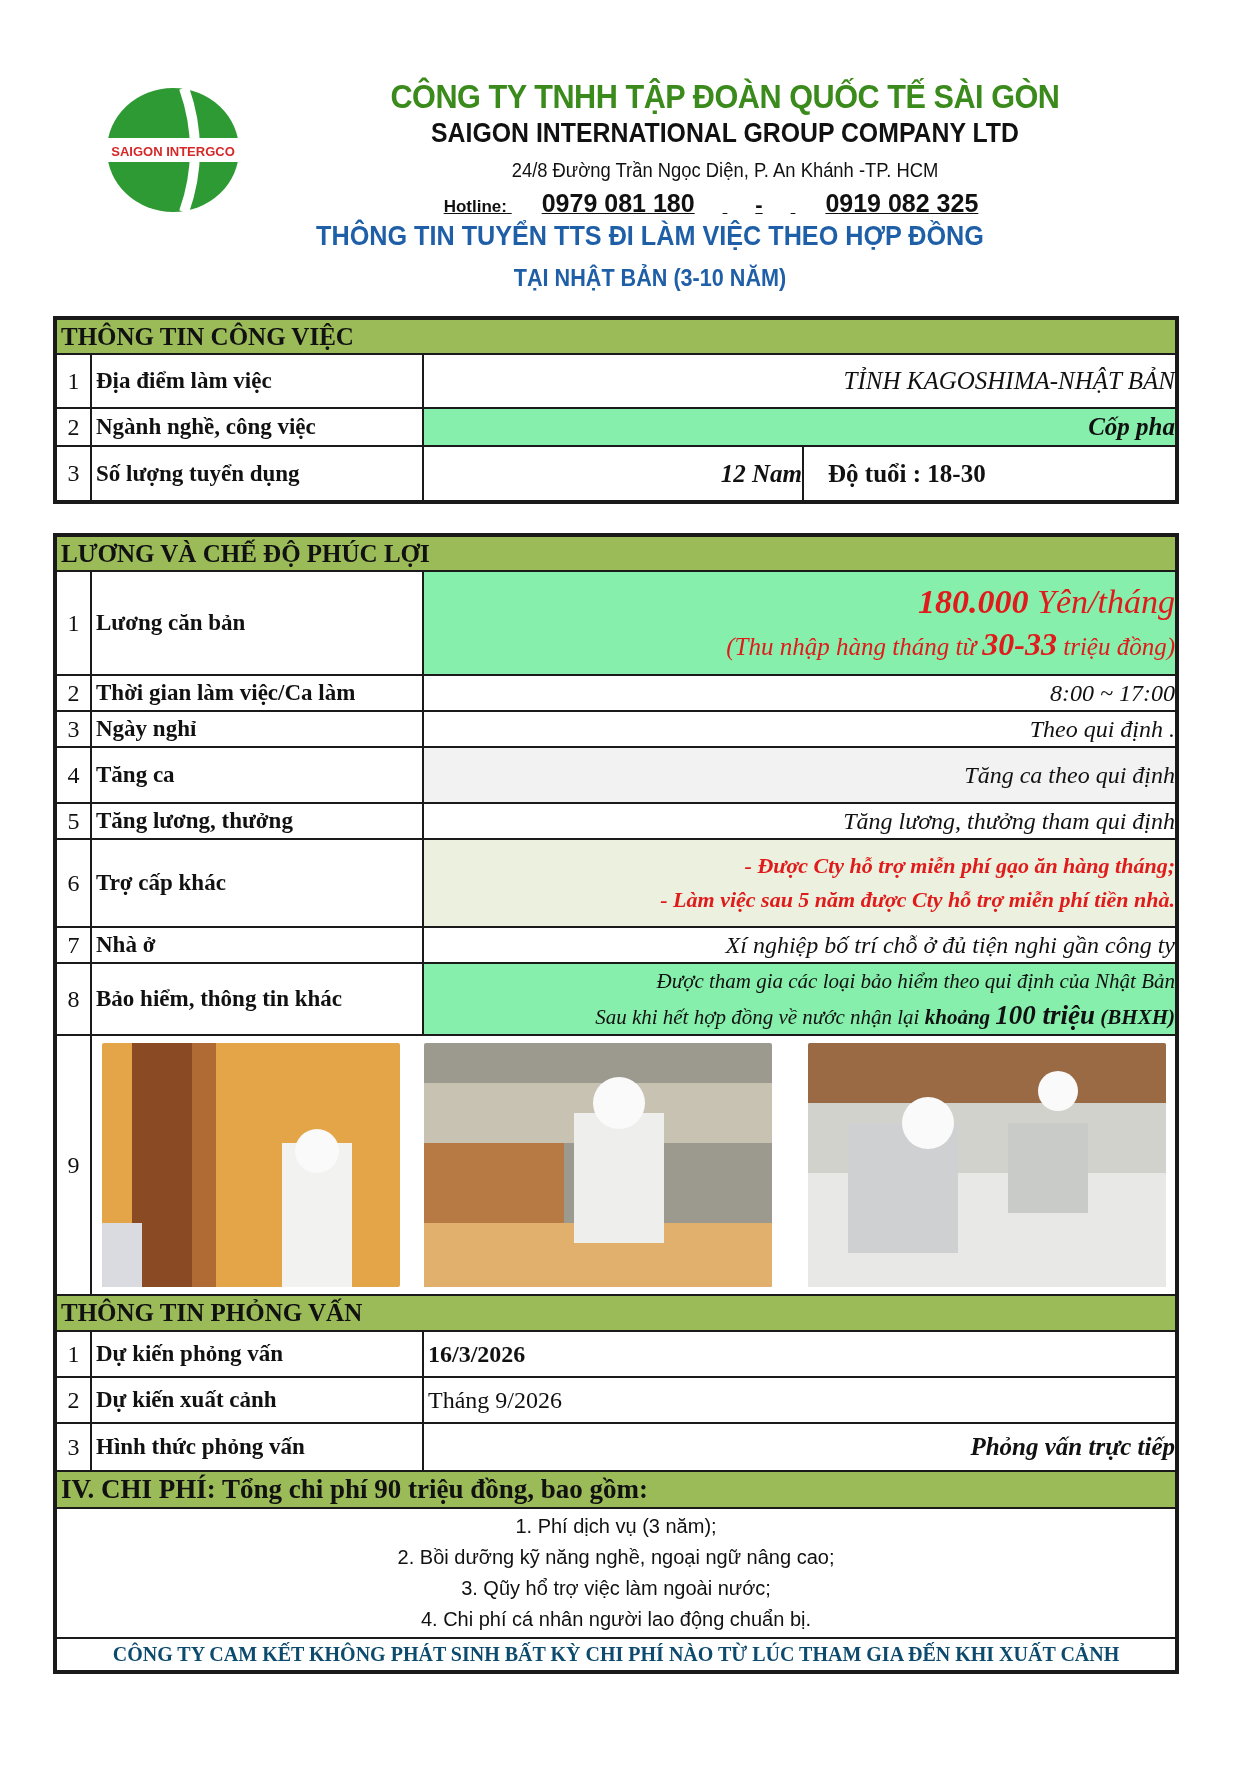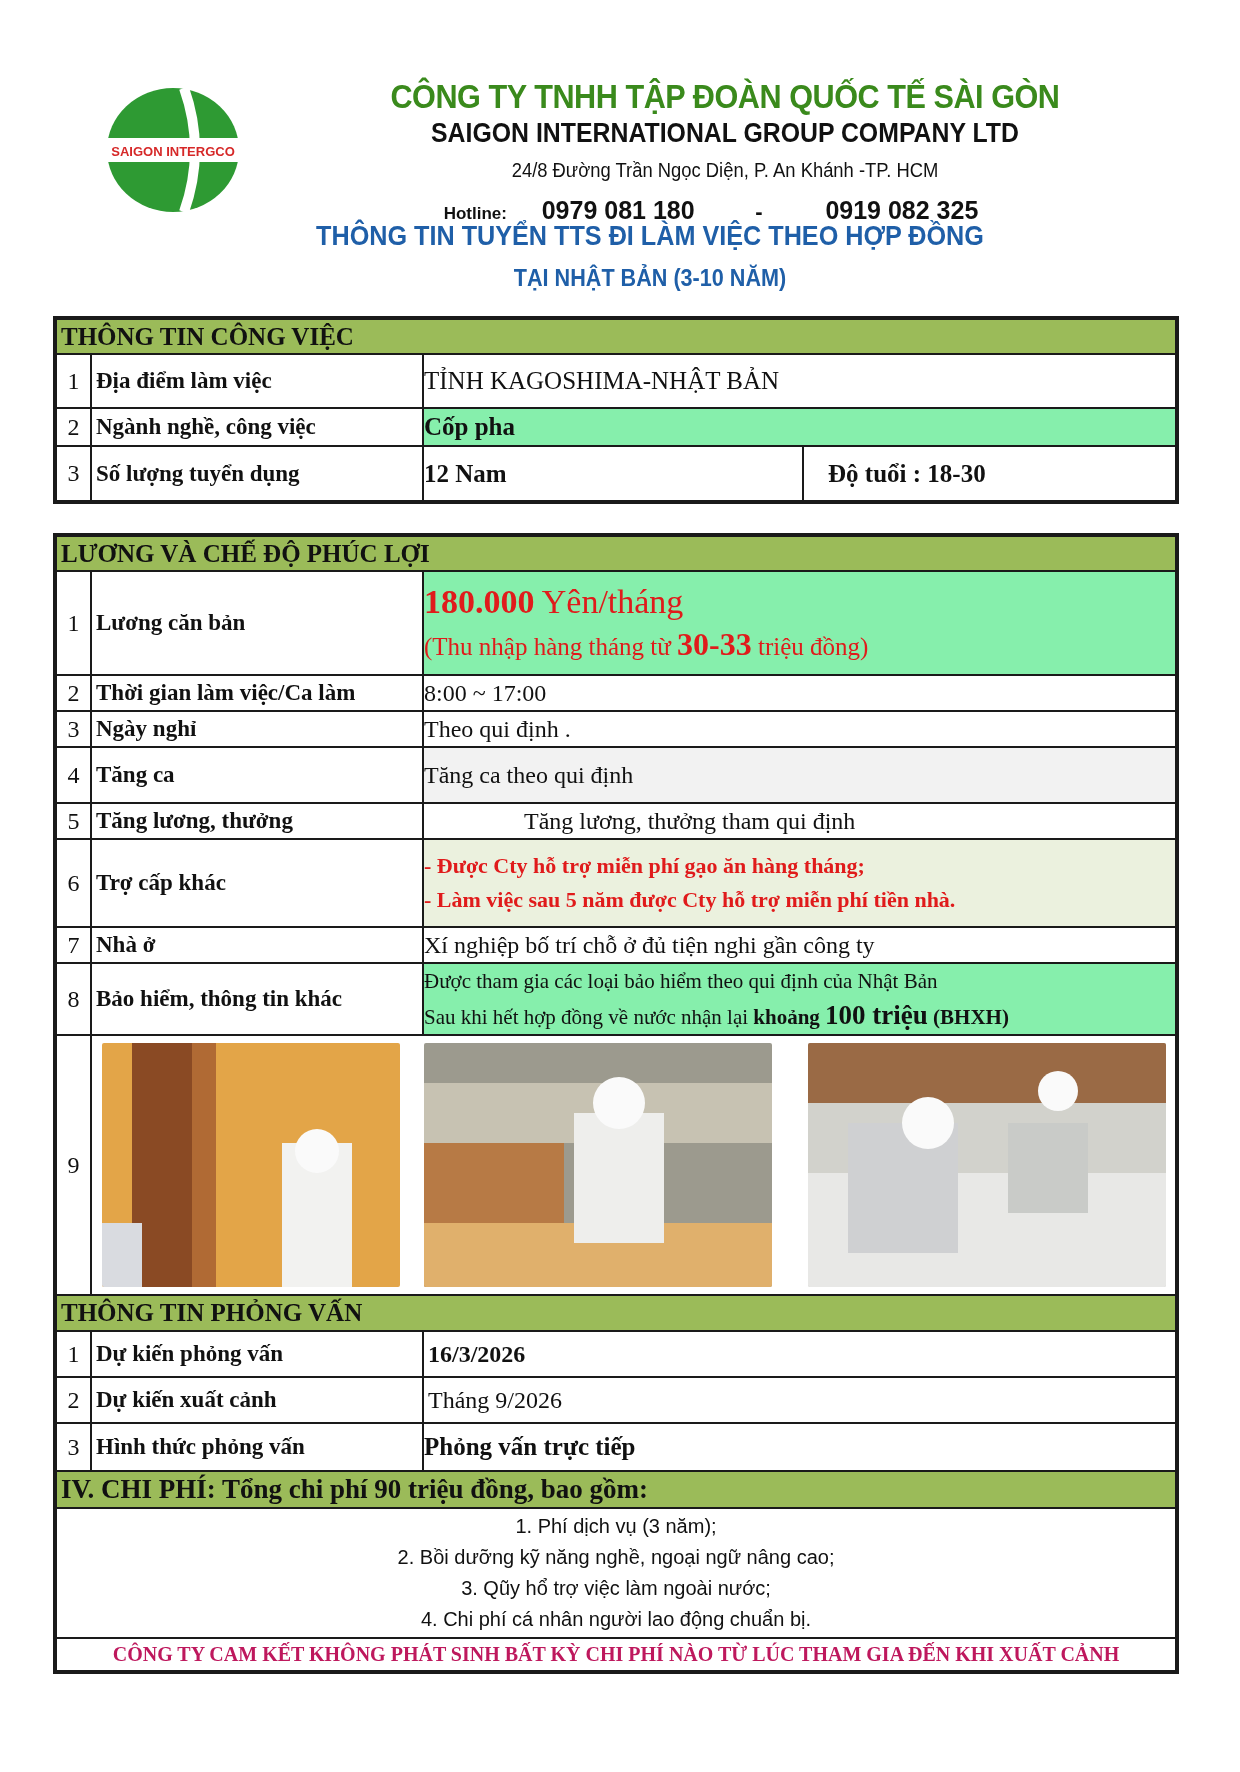--- a/index.html
+++ b/index.html
@@ -3,41 +3,41 @@
 <meta charset="utf-8">
 <style>
   * { box-sizing: border-box; margin: 0; padding: 0; }
   body { width: 1240px; height: 1772px; background: #fff; position: relative; font-family: "Liberation Serif", serif; color: #111; overflow: hidden; }
   .header { position: absolute; left: 0; top: 0; width: 1240px; height: 310px; }
   .logo { position: absolute; left: 104px; top: 86px; width: 138px; height: 128px; }
   .hdr-text { position: absolute; left: 250px; top: 76px; width: 950px; text-align: center; font-family: "Liberation Sans", sans-serif; }
   .co-vn { color: #3a8a1c; font-size: 34px; font-weight: bold; letter-spacing: -0.5px; line-height: 40px; transform: scaleX(0.9); }
   .co-en { color: #111; font-size: 27px; font-weight: bold; line-height: 34px; transform: scaleX(0.92); }
   .addr { font-size: 20px; line-height: 36px; margin-top: 2px; transform: scaleX(0.92); }
-  .hotline { font-size: 17px; font-weight: bold; line-height: 44px; }
+  .hotline { font-size: 17px; font-weight: bold; line-height: 30px; text-decoration: underline; }
   .hotline .num { font-size: 25px; margin: 0 28px 0 30px; }
   .hotline .dash { font-size: 22px; margin: 0 28px; }
   .title1 { position: absolute; left: 150px; top: 220px; width: 1000px; text-align: center; color: #1f5fa8; font-family: "Liberation Sans", sans-serif; font-weight: bold; font-size: 28px; transform: scaleX(0.9); }
   .title2 { position: absolute; left: 150px; top: 264px; width: 1000px; text-align: center; color: #1f5fa8; font-family: "Liberation Sans", sans-serif; font-weight: bold; font-size: 24px; transform: scaleX(0.9); }
 
   table { border-collapse: collapse; position: absolute; left: 53px; width: 1126px; table-layout: fixed; }
   td { border: 2px solid #1a1a1a; font-size: 23px; vertical-align: middle; }
   .tblframe { border: 4px solid #1a1a1a; }
   .sec { background: #9bbb59; font-weight: bold; font-size: 25px; padding: 2px 4px; text-align: left; }
   .num { width: 36px; text-align: center; font-size: 24px; }
   .lbl { width: 332px; font-weight: bold; padding-left: 4px; }
-  .val { text-align: left; }
+  .val { text-align: right; font-style: italic; }
   .lg { background: #86efac; }
   .gray { background: #f2f2f2; }
   .olive { background: #ebf1de; }
   .red { color: #e01b1b; }
   .bold { font-weight: bold; }
   .photo { display: inline-block; vertical-align: top; border-radius: 2px; }
   .cost-list { text-align: center; font-family: "Liberation Sans", sans-serif; font-size: 20px; line-height: 31px; padding: 2px 0; }
-  .commit { color: #be185d; font-weight: bold; font-size: 20px; text-align: center; padding: 4px 0; }
+  .commit { color: #0c4a6e; font-weight: bold; font-size: 20px; text-align: center; padding: 4px 0; }
 </style>
 </head>
 <body>
 
 <div class="header">
   <svg class="logo" viewBox="0 0 138 128">
     <ellipse cx="69" cy="64" rx="66" ry="62" fill="#2e9a33"></ellipse>
     <path d="M80 2 Q102 64 80 126" stroke="#fff" stroke-width="10" fill="none"></path>
     <rect x="0" y="52" width="138" height="24" fill="#fff"></rect>
     <text x="69" y="70" text-anchor="middle" font-family="Liberation Sans, sans-serif" font-weight="bold" font-size="13" fill="#d62828">SAIGON INTERGCO</text>

